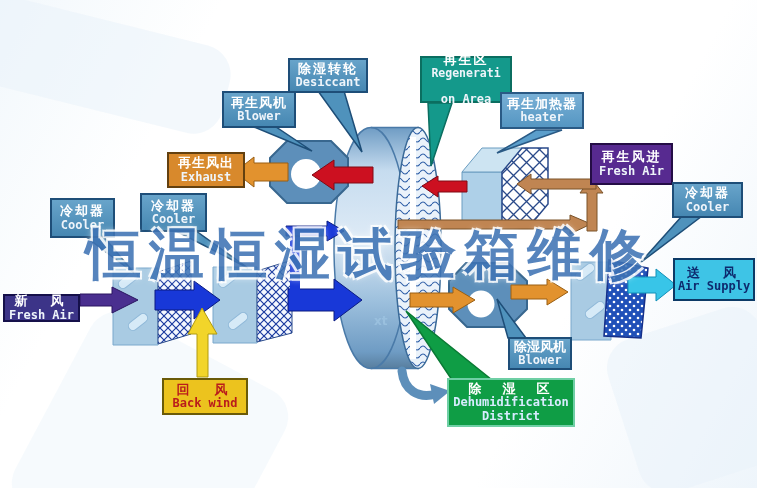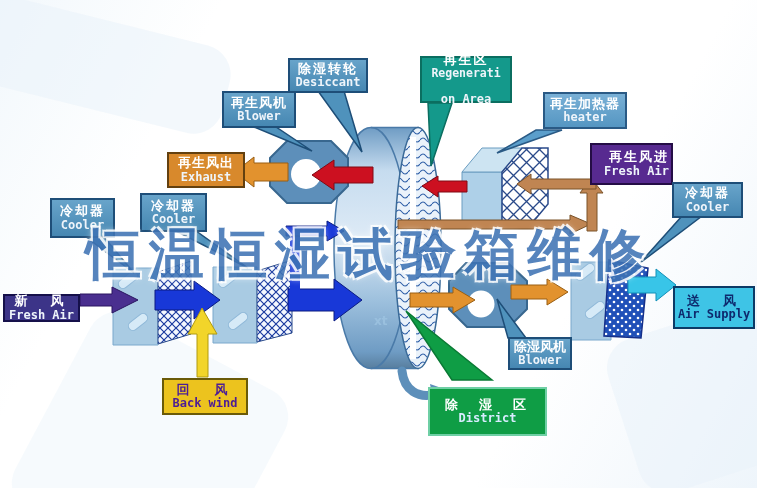--- a/index.html
+++ b/index.html
@@ -14,24 +14,24 @@
     position:absolute;box-sizing:border-box;border:2px solid #1e4e78;
     display:flex;flex-direction:column;align-items:center;justify-content:center;
     text-align:center;z-index:3;padding:1px 2px;
   }
   .lbl .cn{font-weight:bold;font-size:13px;letter-spacing:2px;line-height:1.12;color:#ffffff;white-space:nowrap;}
   .lbl .en{font-family:"DejaVu Sans Mono","Liberation Mono",monospace;font-weight:bold;font-size:12px;line-height:1.12;color:#eef4fa;white-space:nowrap;}
   .steel{background:linear-gradient(#68a4ca,#4687b2);border-color:#1e4e78;}
   .heaterbox{background:linear-gradient(#79b0d6,#5596c2);border-color:#2a5a85;}
   .teal{background:#14998b;border-color:#0b6e60;}
   .orange{background:#d8892c;border-color:#63400f;}
-  .purple{background:#572a90;border-color:#240d45;align-items:flex-end;}
+  .purple{background:#572a90;border-color:#240d45;}
   .indigo{background:#3c3488;border-color:#15104a;}
   .gold{background:#ecc31e;border-color:#6a5a08;}
-  .gold .cn,.gold .en{color:#4c1d95;}
+  .gold .cn,.gold .en{color:#b91c1c;}
   .green{background:#0f9d45;border-color:#6fcfa5;}
   .green .en{color:#d8ecff;}
   .cyanbox{background:#3ec4e6;border-color:#0c3a66;}
   .cyanbox .cn,.cyanbox .en{color:#0e2a6e;}
   #watermark{
     position:absolute;left:86px;top:218px;z-index:4;white-space:nowrap;
     font-size:55px;font-weight:900;letter-spacing:8px;color:#3f74b5;opacity:.88;
     text-shadow:2px 2px 0 #fff,-2px -2px 0 #fff,2px -2px 0 #fff,-2px 2px 0 #fff,0 0 7px rgba(255,255,255,.9);
   }
   #wm-corner{position:absolute;left:374px;top:314px;z-index:2;font-size:12px;font-weight:bold;color:#9cc2e0;opacity:.9;}
@@ -153,21 +153,21 @@
     <span class="cn">除湿转轮</span>
     <span class="en">Desiccant</span>
   </div>
 
   <div class="lbl teal" style="left:420px;top:56px;width:92px;height:47px;">
     <span class="cn">再生区</span>
     <span class="en" style="font-size:11.5px;">Regenerati</span>
     <span class="en" style="font-size:12px;margin-top:13px;">on Area</span>
   </div>
 
-  <div class="lbl heaterbox" style="left:543px;top:92px;width:84px;height:37px;">
+  <div class="lbl heaterbox" style="left:500px;top:92px;width:84px;height:37px;">
     <span class="cn" style="letter-spacing:1px;">再生加热器</span>
     <span class="en">heater</span>
   </div>
 
   <div class="lbl steel" style="left:222px;top:91px;width:74px;height:37px;">
     <span class="cn" style="letter-spacing:1px;">再生风机</span>
     <span class="en">Blower</span>
   </div>
 
   <div class="lbl orange" style="left:167px;top:152px;width:78px;height:36px;">
@@ -203,26 +203,27 @@
   <div class="lbl gold" style="left:162px;top:378px;width:86px;height:37px;">
     <span class="cn" style="letter-spacing:6px;">回　风</span>
     <span class="en">Back wind</span>
   </div>
 
   <div class="lbl steel" style="left:508px;top:337px;width:64px;height:33px;">
     <span class="cn" style="letter-spacing:0;">除湿风机</span>
     <span class="en">Blower</span>
   </div>
 
-  <div class="lbl green" style="left:428px;top:378px;width:119px;height:49px;margin-top:9px;">
+  <div class="lbl green" style="left:447px;top:378px;width:128px;height:49px;">
     <span class="cn" style="letter-spacing:4px;">除　湿　区</span>
+    <span class="en">Dehumidification</span>
     <span class="en">District</span>
   </div>
 
-  <div class="lbl cyanbox" style="left:673px;top:258px;width:82px;height:43px;margin-top:28px;">
+  <div class="lbl cyanbox" style="left:673px;top:258px;width:82px;height:43px;">
     <span class="cn" style="letter-spacing:5px;">送　风</span>
     <span class="en">Air Supply</span>
   </div>
 
   <div id="watermark">恒温恒湿试验箱维修</div>
   <div id="wm-corner">xt</div>
 
 </div>
 
 </body></html>

